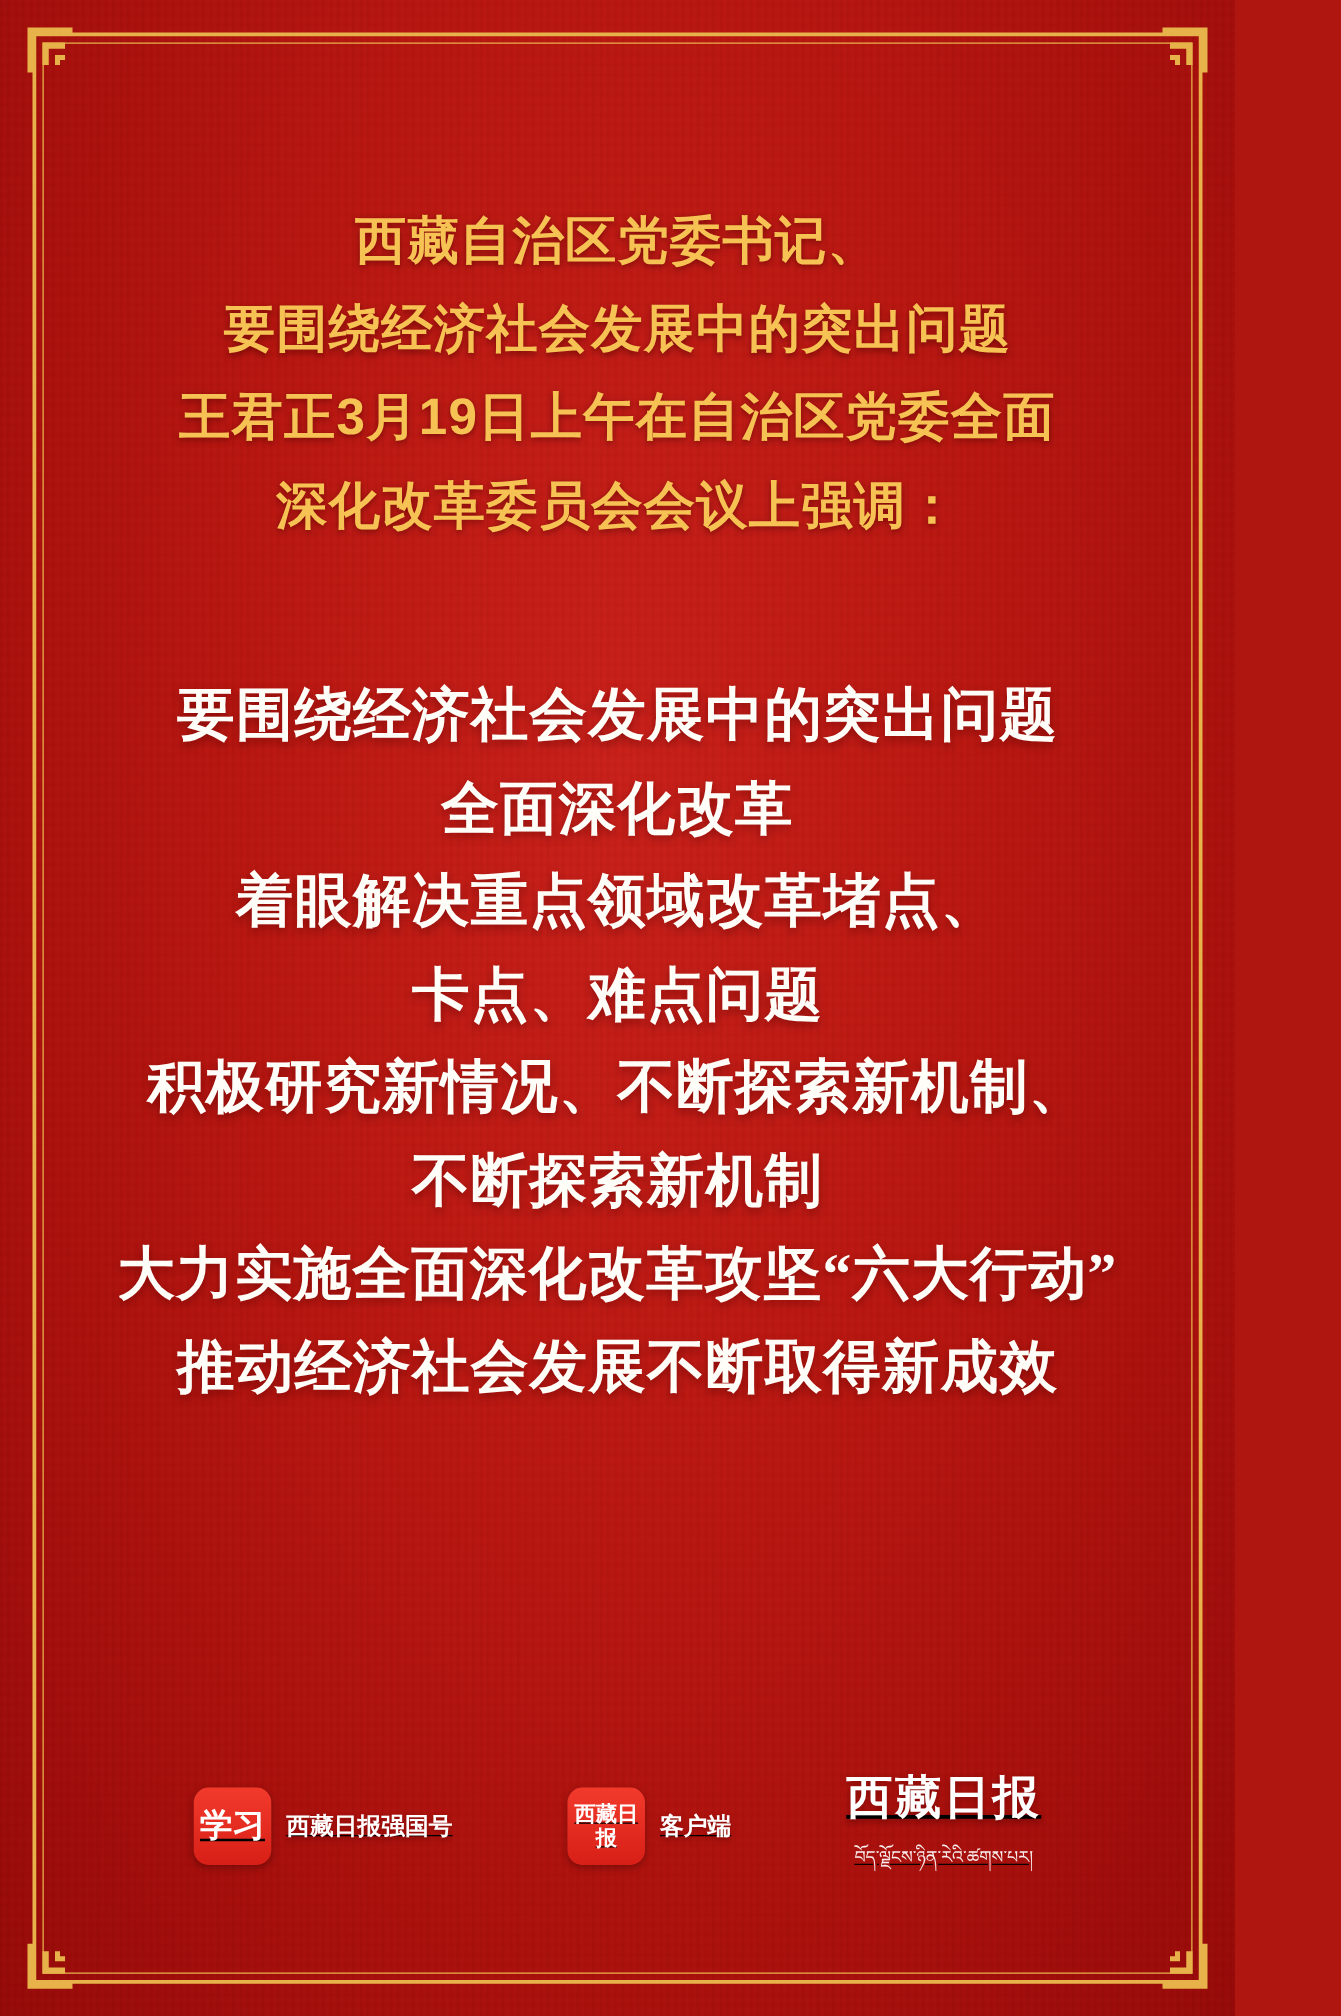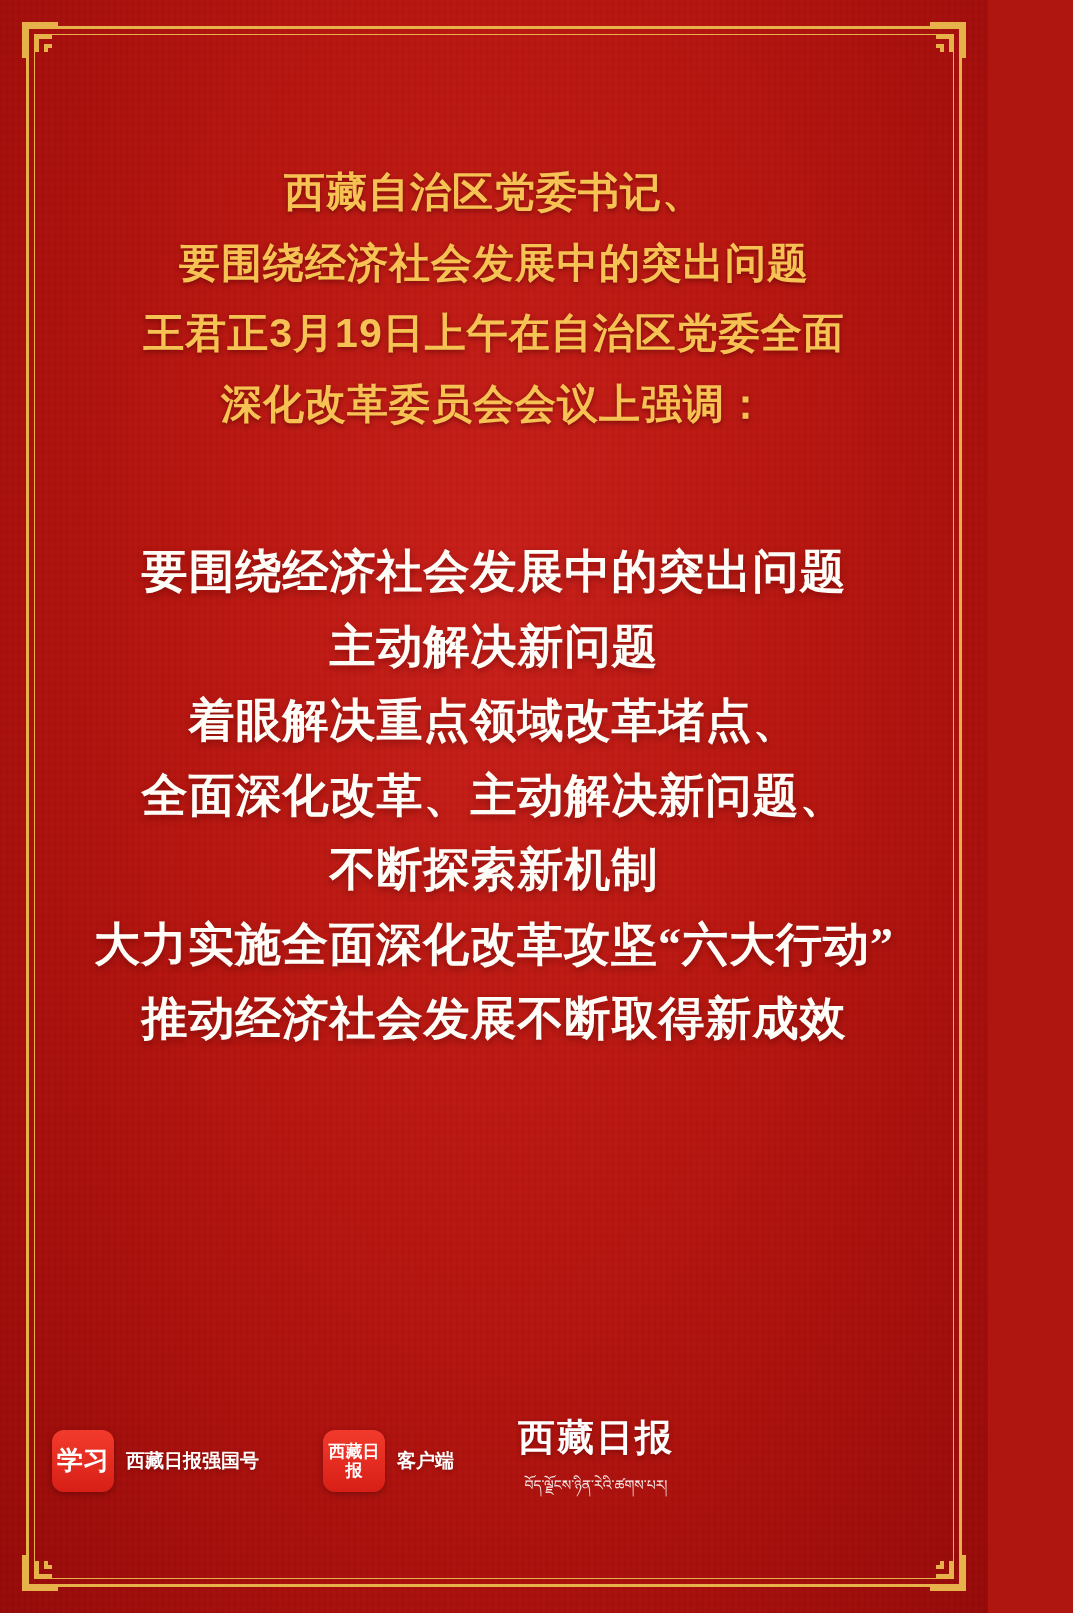--- a/index.html
+++ b/index.html
@@ -99,21 +99,23 @@
   .body-block .bd-line { display: block; white-space: nowrap; font-family: Liberation Serif, serif; }
 
   
   .footer {
     position: absolute;
     left: 0;
     right: 0;
     bottom: 52px;
     display: flex;
     align-items: center;
-    gap: 64px;
+    justify-content: center;
+    gap: 92px;
+    text-decoration: underline;
   }
   .logo-group {
     display: flex;
     align-items: center;
     gap: 12px;
   }
   .logo-tile {
     width: 62px;
     height: 62px;
     border-radius: 12px;
@@ -210,23 +212,24 @@
 
     <div class="headline">
       <span class="hl-line">西藏自治区党委书记、</span>
       <span class="hl-line">要围绕经济社会发展中的突出问题</span>
       <span class="hl-line">王君正3月19日上午在自治区党委全面</span>
       <span class="hl-line">深化改革委员会会议上强调：</span>
     </div>
 
     <div class="body-block">
       <span class="bd-line">要围绕经济社会发展中的突出问题</span>
-      <span class="bd-line">主动解决新问题</span>
+      <span class="bd-line">全面深化改革</span>
       <span class="bd-line">着眼解决重点领域改革堵点、</span>
-      <span class="bd-line">全面深化改革、主动解决新问题、</span>
+      <span class="bd-line">卡点、难点问题</span>
+      <span class="bd-line">积极研究新情况、不断探索新机制、</span>
       <span class="bd-line">不断探索新机制</span>
       <span class="bd-line">大力实施全面深化改革攻坚“六大行动”</span>
       <span class="bd-line">推动经济社会发展不断取得新成效</span>
     </div>
 
     <div class="footer">
 
       <div class="logo-group">
         <div class="logo-tile">
           <span class="tile-text">学习</span>

